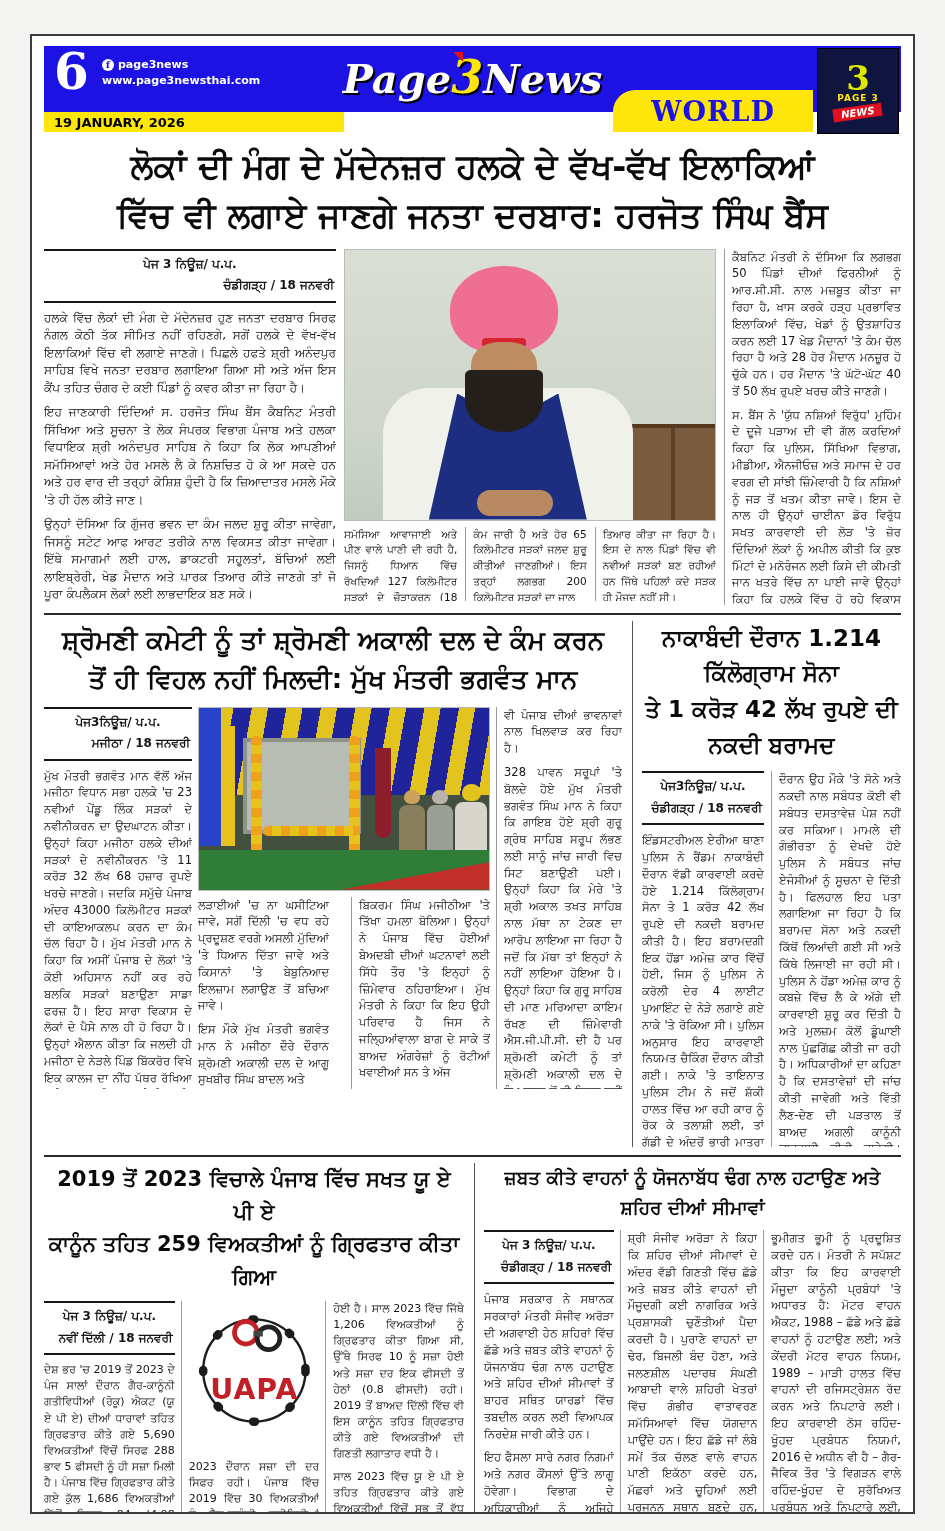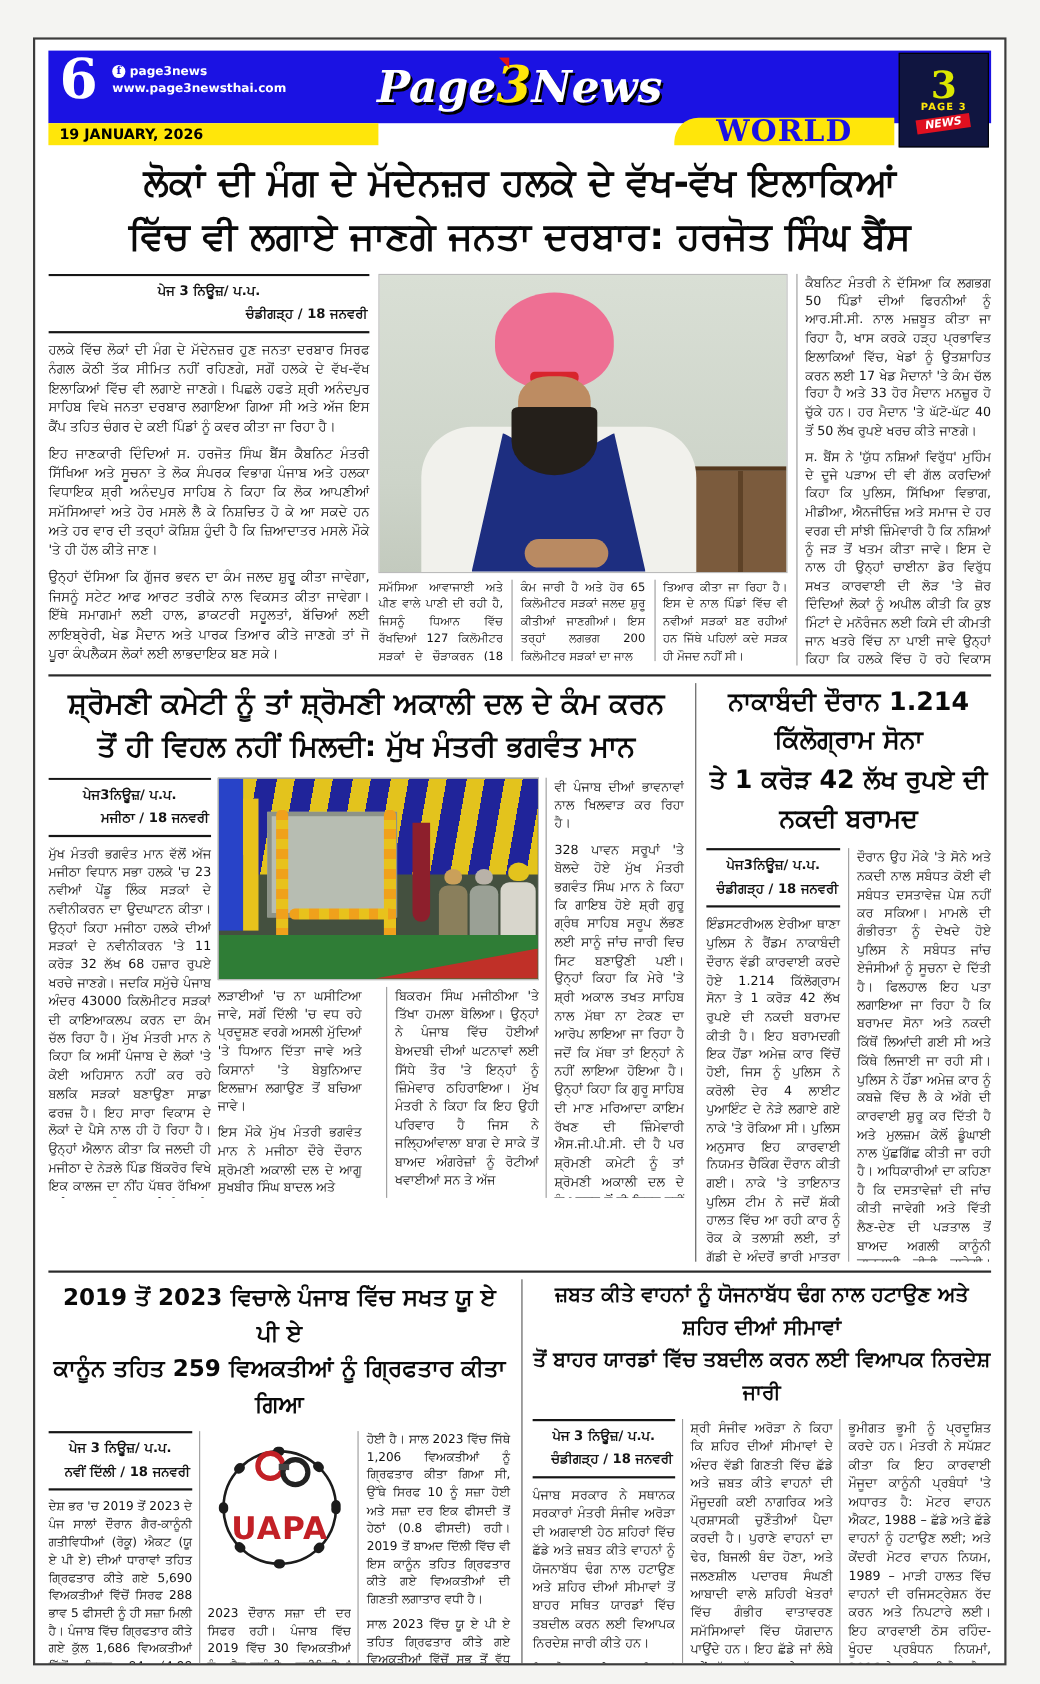--- a/index.html
+++ b/index.html
@@ -9,21 +9,21 @@
   
   .masthead{position:relative;height:66px;background:#1b12e3;overflow:visible;}
   .pageno{position:absolute;left:10px;top:-4px;color:#fff;font-size:50px;font-weight:bold;font-family:"DejaVu Serif","Liberation Serif",serif;}
   .fbrow{position:absolute;left:58px;top:12px;display:flex;align-items:center;gap:4px;color:#fff;font-size:11px;font-weight:bold;}
   .fbdot{width:12px;height:12px;border-radius:50%;background:#fff;color:#1b12e3;font-size:10px;font-weight:bold;display:flex;align-items:center;justify-content:center;font-family:"DejaVu Serif",serif;}
   .weburl{position:absolute;left:58px;top:28px;color:#fff;font-size:11px;font-weight:bold;}
   .datebar{position:absolute;left:0;bottom:-20px;width:300px;height:20px;background:#ffe60a;color:#000;font-weight:bold;font-size:13px;display:flex;align-items:center;padding-left:10px;box-sizing:border-box;}
   .brand{position:absolute;left:50%;top:4px;transform:translateX(-50%);font-family:"DejaVu Serif","Liberation Serif",serif;font-weight:bold;font-style:italic;font-size:40px;color:#fff;text-shadow:2px 2px 0 #000;white-space:nowrap;}
   .brand .b3{color:#ffe60a;font-size:46px;position:relative;}
   .brand .b3::before{content:"";position:absolute;left:2px;top:2px;width:10px;height:10px;background:#e01616;clip-path:polygon(0 0,100% 0,100% 100%);}
-  .worldtab{position:absolute;right:88px;bottom:-20px;width:200px;height:25px;background:#ffe60a;border-radius:22px 0 0 0;display:flex;align-items:center;justify-content:center;}
+  .worldtab{position:absolute;right:88px;bottom:-20px;width:200px;height:42px;background:#ffe60a;border-radius:22px 0 0 0;display:flex;align-items:center;justify-content:center;}
   .worldtxt{color:#1b12e3;font-family:"DejaVu Serif","Liberation Serif",serif;font-weight:bold;font-size:27px;letter-spacing:1px;}
   .logobox{position:absolute;right:2px;top:2px;width:80px;height:84px;background:#101540;border:1px solid #000;display:flex;flex-direction:column;align-items:center;justify-content:center;z-index:3;}
   .logo3{color:#dce800;font-size:34px;font-weight:bold;font-family:"DejaVu Serif",serif;line-height:0.9;}
   .logopage{color:#ffe60a;font-size:9px;font-weight:bold;letter-spacing:1px;}
   .logonews{margin-top:3px;background:#e01020;color:#fff;font-size:10px;font-weight:bold;font-style:italic;padding:1px 8px;transform:rotate(-8deg);}
 
   
   .lead-head{margin-top:30px;text-align:center;font-weight:bold;color:#0a0a0a;font-size:34px;line-height:1.45;letter-spacing:0;}
   .h2line{text-align:center;font-weight:bold;color:#0a0a0a;}
 
@@ -155,21 +155,21 @@
             <p class="para">ਕੰਮ ਜਾਰੀ ਹੈ ਅਤੇ ਹੋਰ 65 ਕਿਲੋਮੀਟਰ ਸੜਕਾਂ ਜਲਦ ਸ਼ੁਰੂ ਕੀਤੀਆਂ ਜਾਣਗੀਆਂ। ਇਸ ਤਰ੍ਹਾਂ ਲਗਭਗ 200 ਕਿਲੋਮੀਟਰ ਸੜਕਾਂ ਦਾ ਜਾਲ</p>
           </div>
         <div class="col vr" style="flex:1;">
             <p class="para">ਤਿਆਰ ਕੀਤਾ ਜਾ ਰਿਹਾ ਹੈ। ਇਸ ਦੇ ਨਾਲ ਪਿੰਡਾਂ ਵਿੱਚ ਵੀ ਨਵੀਆਂ ਸੜਕਾਂ ਬਣ ਰਹੀਆਂ ਹਨ ਜਿੱਥੇ ਪਹਿਲਾਂ ਕਦੇ ਸੜਕ ਹੀ ਮੌਜੂਦ ਨਹੀਂ ਸੀ।</p>
           </div>
       </div>
     </div>
 
     <div class="col vr" style="flex:1;font-size:11.5px;">
       <div>
-          <p class="para">ਕੈਬਨਿਟ ਮੰਤਰੀ ਨੇ ਦੱਸਿਆ ਕਿ ਲਗਭਗ 50 ਪਿੰਡਾਂ ਦੀਆਂ ਫਿਰਨੀਆਂ ਨੂੰ ਆਰ.ਸੀ.ਸੀ. ਨਾਲ ਮਜ਼ਬੂਤ ਕੀਤਾ ਜਾ ਰਿਹਾ ਹੈ, ਖਾਸ ਕਰਕੇ ਹੜ੍ਹ ਪ੍ਰਭਾਵਿਤ ਇਲਾਕਿਆਂ ਵਿੱਚ, ਖੇਡਾਂ ਨੂੰ ਉਤਸ਼ਾਹਿਤ ਕਰਨ ਲਈ 17 ਖੇਡ ਮੈਦਾਨਾਂ 'ਤੇ ਕੰਮ ਚੱਲ ਰਿਹਾ ਹੈ ਅਤੇ 33 ਹੋਰ ਮੈਦਾਨ ਮਨਜ਼ੂਰ ਹੋ ਚੁੱਕੇ ਹਨ। ਹਰ ਮੈਦਾਨ 'ਤੇ ਘੱਟੋ-ਘੱਟ 40 ਤੋਂ 50 ਲੱਖ ਰੁਪਏ ਖਰਚ ਕੀਤੇ ਜਾਣਗੇ।</p>
+          <p class="para">ਕੈਬਨਿਟ ਮੰਤਰੀ ਨੇ ਦੱਸਿਆ ਕਿ ਲਗਭਗ 50 ਪਿੰਡਾਂ ਦੀਆਂ ਫਿਰਨੀਆਂ ਨੂੰ ਆਰ.ਸੀ.ਸੀ. ਨਾਲ ਮਜ਼ਬੂਤ ਕੀਤਾ ਜਾ ਰਿਹਾ ਹੈ, ਖਾਸ ਕਰਕੇ ਹੜ੍ਹ ਪ੍ਰਭਾਵਿਤ ਇਲਾਕਿਆਂ ਵਿੱਚ, ਖੇਡਾਂ ਨੂੰ ਉਤਸ਼ਾਹਿਤ ਕਰਨ ਲਈ 17 ਖੇਡ ਮੈਦਾਨਾਂ 'ਤੇ ਕੰਮ ਚੱਲ ਰਿਹਾ ਹੈ ਅਤੇ 28 ਹੋਰ ਮੈਦਾਨ ਮਨਜ਼ੂਰ ਹੋ ਚੁੱਕੇ ਹਨ। ਹਰ ਮੈਦਾਨ 'ਤੇ ਘੱਟੋ-ਘੱਟ 40 ਤੋਂ 50 ਲੱਖ ਰੁਪਏ ਖਰਚ ਕੀਤੇ ਜਾਣਗੇ।</p>
           <p class="para">ਸ. ਬੈਂਸ ਨੇ 'ਯੁੱਧ ਨਸ਼ਿਆਂ ਵਿਰੁੱਧ' ਮੁਹਿੰਮ ਦੇ ਦੂਜੇ ਪੜਾਅ ਦੀ ਵੀ ਗੱਲ ਕਰਦਿਆਂ ਕਿਹਾ ਕਿ ਪੁਲਿਸ, ਸਿੱਖਿਆ ਵਿਭਾਗ, ਮੀਡੀਆ, ਐਨਜੀਓਜ਼ ਅਤੇ ਸਮਾਜ ਦੇ ਹਰ ਵਰਗ ਦੀ ਸਾਂਝੀ ਜ਼ਿੰਮੇਵਾਰੀ ਹੈ ਕਿ ਨਸ਼ਿਆਂ ਨੂੰ ਜੜ ਤੋਂ ਖਤਮ ਕੀਤਾ ਜਾਵੇ। ਇਸ ਦੇ ਨਾਲ ਹੀ ਉਨ੍ਹਾਂ ਚਾਈਨਾ ਡੋਰ ਵਿਰੁੱਧ ਸਖਤ ਕਾਰਵਾਈ ਦੀ ਲੋੜ 'ਤੇ ਜ਼ੋਰ ਦਿੰਦਿਆਂ ਲੋਕਾਂ ਨੂੰ ਅਪੀਲ ਕੀਤੀ ਕਿ ਕੁਝ ਮਿੰਟਾਂ ਦੇ ਮਨੋਰੰਜਨ ਲਈ ਕਿਸੇ ਦੀ ਕੀਮਤੀ ਜਾਨ ਖਤਰੇ ਵਿੱਚ ਨਾ ਪਾਈ ਜਾਵੇ ਉਨ੍ਹਾਂ ਕਿਹਾ ਕਿ ਹਲਕੇ ਵਿੱਚ ਹੋ ਰਹੇ ਵਿਕਾਸ ਕਾਰਜ ਸਿਰਫ਼ ਕਾਗਜ਼ਾਂ ਤੱਕ ਸੀਮਿਤ ਨਹੀਂ, ਸਗੋਂ ਜ਼ਮੀਨੀ ਪੱਧਰ 'ਤੇ ਦਿਖਾਈ ਦੇ ਰਹੇ ਹਨ ਅਤੇ ਆਉਣ ਵਾਲੇ ਸਮੇਂ ਵਿੱਚ ਲੋਕਾਂ ਨੂੰ ਇਸ ਦਾ ਵੱਡਾ ਲਾਭ ਮਿਲੇਗਾ। ਉਨ੍ਹਾਂ ਨੇ ਦੱਸਿਆ ਕਿ ਪੰਜਾਬ ਦੇ ਬਹੁਤ ਸਾਰੇ ਦੂਰ ਦੁਰਾਡੇ ਦੇ ਪਿੰਡ ਇਸ ਹਲਕੇ ਵਿੱਚ ਅਜਿਹੇ ਸਨ, ਜਿੱਥੇ ਹਿਮਾਚਲ ਪ੍ਰਦੇਸ਼ ਰਾਹੀਂ ਹੀ ਦਾਖਲਾ ਸੰਭਵ ਸੀ, ਉਨ੍ਹਾਂ ਪਿੰਡਾਂ ਵਿੱਚ ਵੀ ਸਾਰੀਆਂ ਬੁਨਿਆਦੀ ਸਹੂਲਤਾਂ ਪਹੁੰਚਾ ਰਹੇ ਹਾਂ।</p>
         </div>
     </div>
   </div>
 
   <hr class="band-rule">
 
   <div class="band2">
 
     <div class="smc">
@@ -297,21 +297,20 @@
           <div>
               <p class="para">ਹੋਈ ਹੈ। ਸਾਲ 2023 ਵਿੱਚ ਜਿੱਥੇ 1,206 ਵਿਅਕਤੀਆਂ ਨੂੰ ਗ੍ਰਿਫਤਾਰ ਕੀਤਾ ਗਿਆ ਸੀ, ਉੱਥੇ ਸਿਰਫ 10 ਨੂੰ ਸਜ਼ਾ ਹੋਈ ਅਤੇ ਸਜ਼ਾ ਦਰ ਇਕ ਫੀਸਦੀ ਤੋਂ ਹੇਠਾਂ (0.8 ਫੀਸਦੀ) ਰਹੀ। 2019 ਤੋਂ ਬਾਅਦ ਦਿੱਲੀ ਵਿੱਚ ਵੀ ਇਸ ਕਾਨੂੰਨ ਤਹਿਤ ਗ੍ਰਿਫਤਾਰ ਕੀਤੇ ਗਏ ਵਿਅਕਤੀਆਂ ਦੀ ਗਿਣਤੀ ਲਗਾਤਾਰ ਵਧੀ ਹੈ।</p>
               <p class="para">ਸਾਲ 2023 ਵਿੱਚ ਯੂ ਏ ਪੀ ਏ ਤਹਿਤ ਗ੍ਰਿਫਤਾਰ ਕੀਤੇ ਗਏ ਵਿਅਕਤੀਆਂ ਵਿੱਚੋਂ ਸਭ ਤੋਂ ਵੱਧ 1,122 ਜੰਮੂ ਤੇ ਕਸ਼ਮੀਰ ਦੇ ਸਨ ਜਦਕਿ 75 ਭਾਵ 6.68 ਫੀਸਦੀ ਯੂ ਪੀ ਦੇ ਸਨ। ਅਸਾਮ 'ਚ 154, ਮਨੀਪੁਰ 'ਚ 130 ਅਤੇ ਮਹਾਰਾਸ਼ਟਰ 'ਚ 71 ਗ੍ਰਿਫਤਾਰੀਆਂ ਹੋਈਆਂ ਸਨ। ਹਾਲਾਂਕਿ ਪੰਜਾਬ ਵਿੱਚ ਇਸ ਕਾਨੂੰਨ ਤਹਿਤ ਛੱਡ ਦੇ ਵਾਲੀ ਸ਼ੁਸ਼ੀਲ 'ਚ ਇਸ ਕਾਨੂੰਨ ਤਹਿਤ ਕਿਸੇ ਨੂੰ ਕੋਈ ਸਜ਼ਾ ਨਹੀਂ ਹੋਈ।</p>
             </div>
         </div>
       </div>
     </div>
 
     <div class="veh">
       <div class="veh-head h2line" style="font-weight:bold;">ਜ਼ਬਤ ਕੀਤੇ ਵਾਹਨਾਂ ਨੂੰ ਯੋਜਨਾਬੱਧ ਢੰਗ ਨਾਲ ਹਟਾਉਣ ਅਤੇ ਸ਼ਹਿਰ ਦੀਆਂ ਸੀਮਾਵਾਂ</div>
-      <div class="veh-head h2line" style="font-weight:bold;">ਤੋਂ ਬਾਹਰ ਯਾਰਡਾਂ ਵਿੱਚ ਤਬਦੀਲ ਕਰਨ ਲਈ ਵਿਆਪਕ ਨਿਰਦੇਸ਼ ਜਾਰੀ</div>
       <div class="v-body">
         <div class="col">
           <div class="byline">
             <div class="credit">ਪੇਜ 3 ਨਿਊਜ਼/ ਪ.ਪ.</div>
             <div class="dateline">ਚੰਡੀਗੜ੍ਹ / 18 ਜਨਵਰੀ</div>
           </div>
           <div>
               <p class="para">ਪੰਜਾਬ ਸਰਕਾਰ ਨੇ ਸਥਾਨਕ ਸਰਕਾਰਾਂ ਮੰਤਰੀ ਸੰਜੀਵ ਅਰੋੜਾ ਦੀ ਅਗਵਾਈ ਹੇਠ ਸ਼ਹਿਰਾਂ ਵਿੱਚ ਛੱਡੇ ਅਤੇ ਜ਼ਬਤ ਕੀਤੇ ਵਾਹਨਾਂ ਨੂੰ ਯੋਜਨਾਬੱਧ ਢੰਗ ਨਾਲ ਹਟਾਉਣ ਅਤੇ ਸ਼ਹਿਰ ਦੀਆਂ ਸੀਮਾਵਾਂ ਤੋਂ ਬਾਹਰ ਸਥਿਤ ਯਾਰਡਾਂ ਵਿੱਚ ਤਬਦੀਲ ਕਰਨ ਲਈ ਵਿਆਪਕ ਨਿਰਦੇਸ਼ ਜਾਰੀ ਕੀਤੇ ਹਨ।</p>
               <p class="para">ਇਹ ਫੈਸਲਾ ਸਾਰੇ ਨਗਰ ਨਿਗਮਾਂ ਅਤੇ ਨਗਰ ਕੌਂਸਲਾਂ ਉੱਤੇ ਲਾਗੂ ਹੋਵੇਗਾ। ਵਿਭਾਗ ਦੇ ਅਧਿਕਾਰੀਆਂ ਨੂੰ ਅਜਿਹੇ ਵਾਹਨਾਂ ਦਾ ਸਰਵੇਖਣ ਕਰਨ, ਵਿਸਤ੍ਰਿਤ ਸੂਚੀ ਤਿਆਰ ਕਰਨ ਅਤੇ ਇਸ ਹੁਕਮ ਦੀ ਸਮੇਂ ਸਿਰ ਪਾਲਣਾ ਨੂੰ ਯਕੀਨੀ ਬਣਾਉਣ ਦੇ ਨਿਰਦੇਸ਼ ਦਿੱਤੇ ਗਏ ਹਨ।</p>
             </div>

